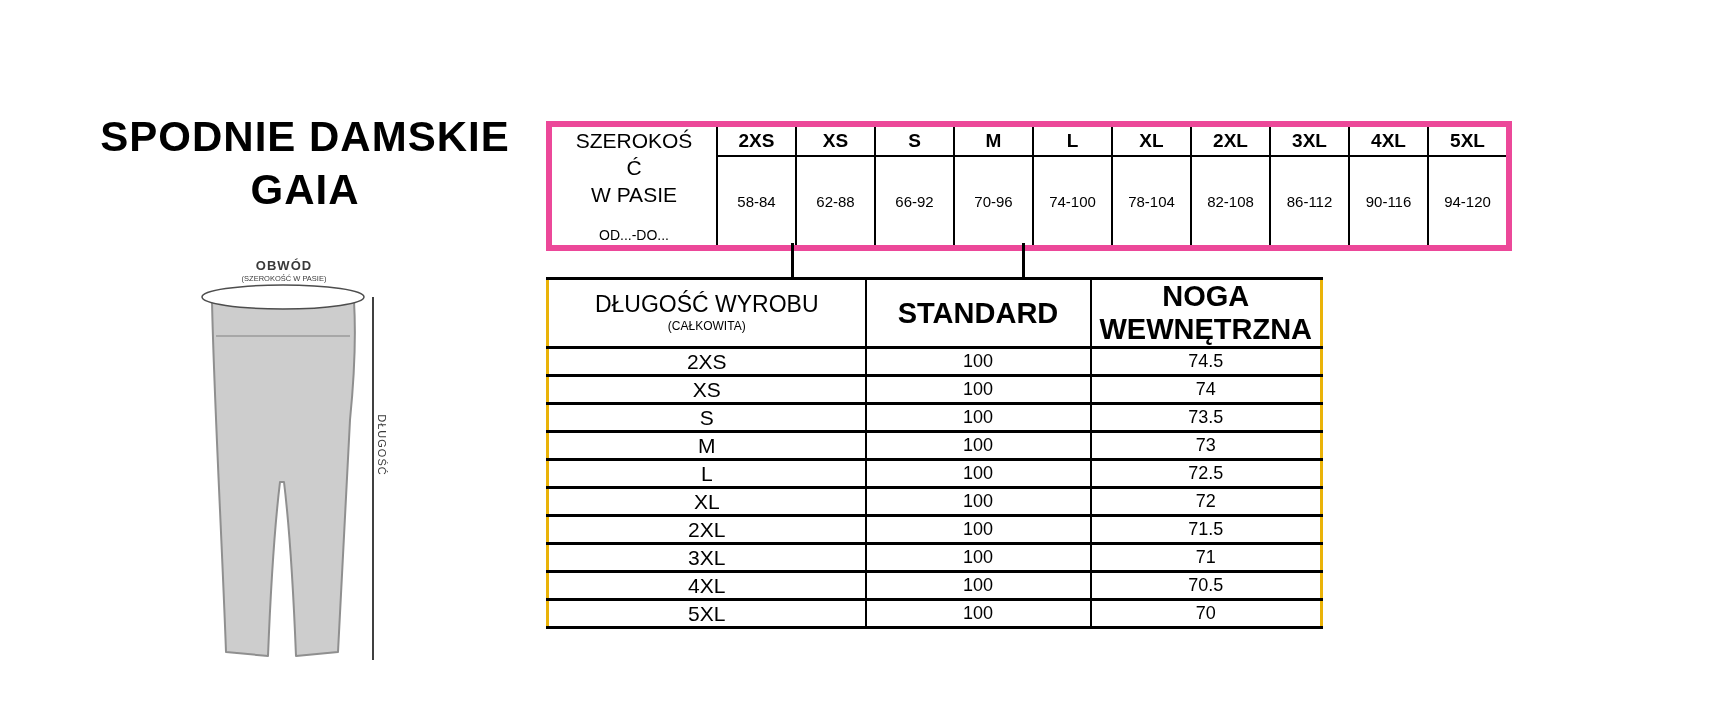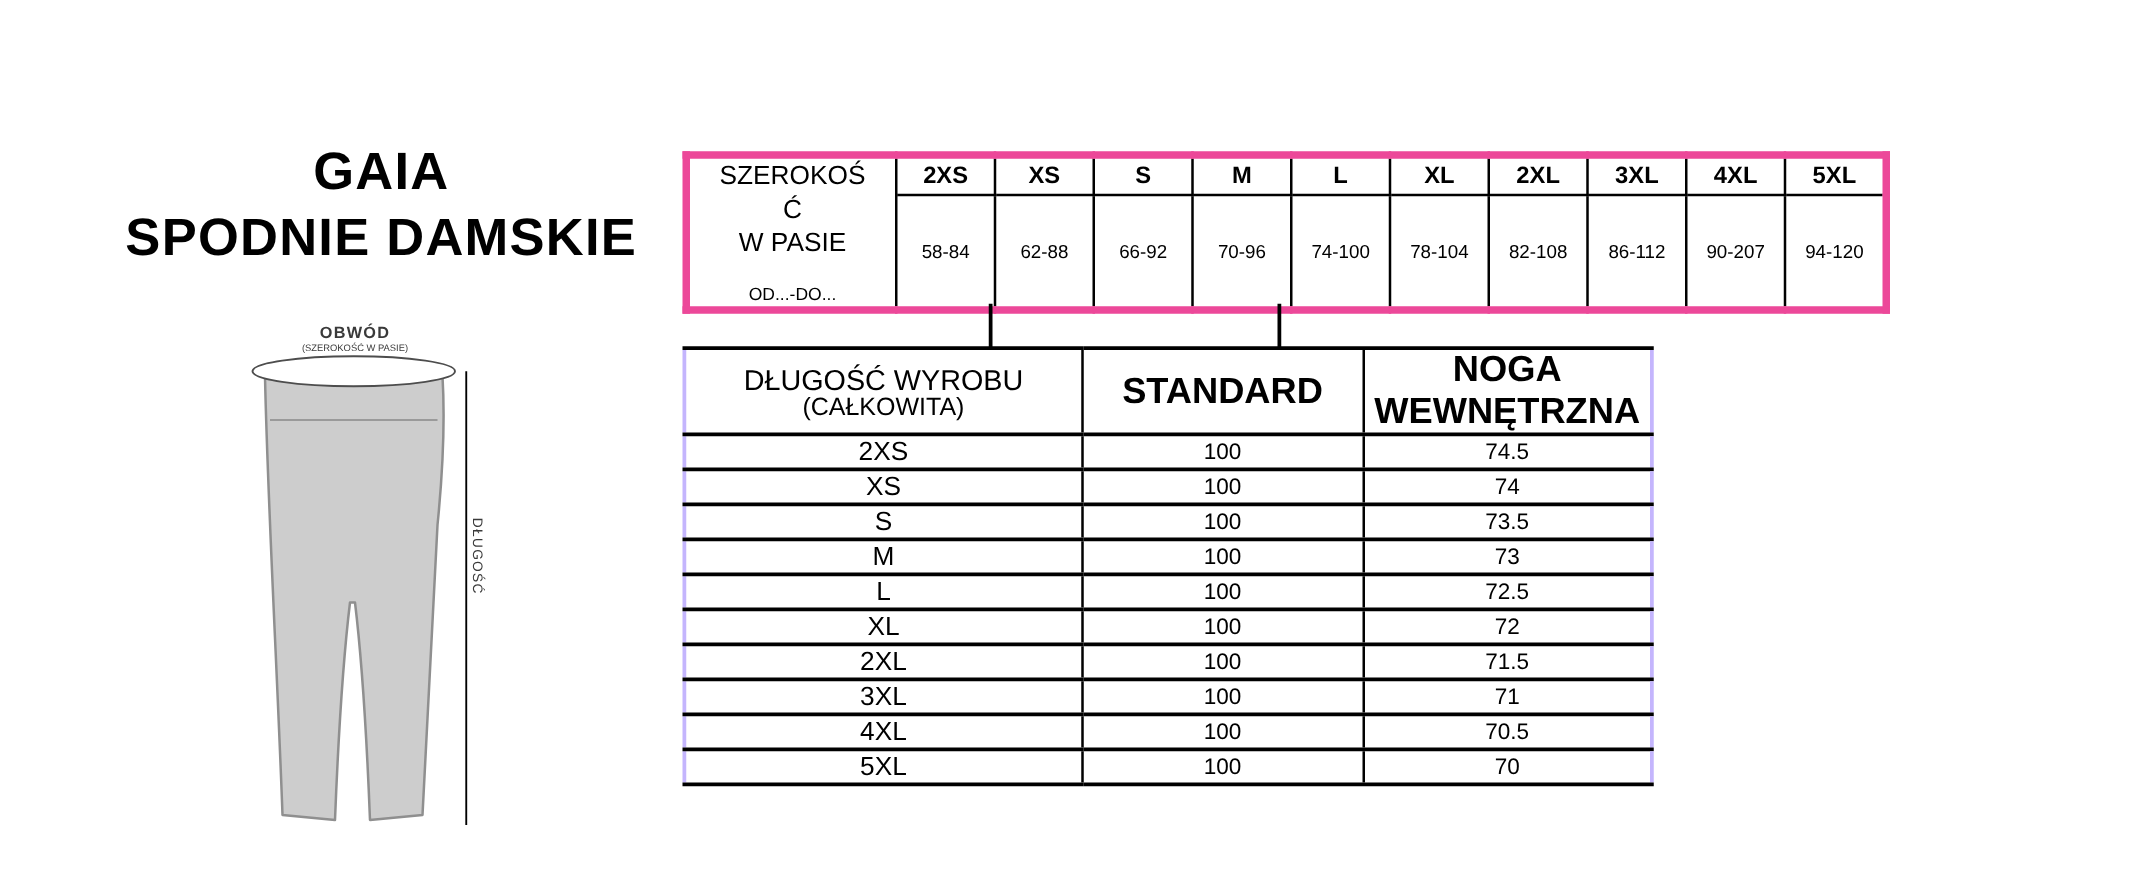--- a/index.html
+++ b/index.html
@@ -22,42 +22,42 @@
   .wt-l4{font-size:14px;line-height:20px;margin-top:17px;}
   .wt-size{width:77px;height:28px;font-size:19px;font-weight:bold;}
   .wt-range{height:88px;font-size:15px;font-weight:normal;border-radius:32px;}
 
   
   .connector{position:absolute;top:243px;width:3px;height:36px;background:#000;}
   .connector.c1{left:791px;}
   .connector.c2{left:1022px;}
 
   
-  .length-table{position:absolute;left:546px;top:277px;border:3px solid #c4b5fd;}
+  .length-table{position:absolute;left:546px;top:277px;border:3px solid #eab308;}
   .length-table td{border:2px solid #000;border-top-width:3px;border-bottom-width:3px;
                    text-align:center;vertical-align:middle;padding:0;}
   .lt-c1{width:318px;}
   .lt-c2{width:225px;}
   .lt-c3{width:231px;}
   .lt-header td{height:58px;}
   .lt-title{font-size:23px;line-height:26px;}
-  .lt-sub{font-size:20px;line-height:18px;}
+  .lt-sub{font-size:12px;line-height:18px;}
   .lt-bold{font-size:29px;font-weight:bold;}
   .lt-row td{height:25px;}
   .lt-size{font-size:21px;}
   .lt-val{font-size:18px;}
 </style>
 </head>
 <body>
 
 <div class="canvas">
 
   <div class="title">
+    <div>SPODNIE DAMSKIE</div>
     <div>GAIA</div>
-    <div>SPODNIE DAMSKIE</div>
   </div>
 
   <div class="diagram">
     <svg width="200" height="428" viewBox="0 0 200 428">
       <text x="92" y="30" text-anchor="middle" font-size="13" font-weight="bold" letter-spacing="1" fill="#3a3a3a">OBWÓD</text>
       <text x="92" y="41" text-anchor="middle" font-size="7.5" fill="#3a3a3a">(SZEROKOŚĆ W PASIE)</text>
 
       <path d="M20,61 L162,61 C164,95 162,140 158,180 L146,412 L104,416 C101,340 96,275 92,242 L88,242 C84,275 79,340 76,416 L34,412 C30,300 22,160 20,61 Z" fill="#cdcdcd" stroke="#8f8f8f" stroke-width="2" stroke-linejoin="round"></path>
       <line x1="24" y1="96" x2="158" y2="96" stroke="#9a9a9a" stroke-width="1.5"></line>
       <ellipse cx="91" cy="57" rx="81" ry="12" fill="#ffffff" stroke="#4d4d4d" stroke-width="1.5"></ellipse>
@@ -102,21 +102,21 @@
     </tr>
     <tr>
       <td class="wt-range">58-84</td>
       <td class="wt-range">62-88</td>
       <td class="wt-range">66-92</td>
       <td class="wt-range">70-96</td>
       <td class="wt-range">74-100</td>
       <td class="wt-range">78-104</td>
       <td class="wt-range">82-108</td>
       <td class="wt-range">86-112</td>
-      <td class="wt-range">90-207</td>
+      <td class="wt-range">90-116</td>
       <td class="wt-range">94-120</td>
     </tr>
   </tbody>
     </table>
 
   <div class="connector c1"></div>
   <div class="connector c2"></div>
 
   <table class="length-table">
     <colgroup>

